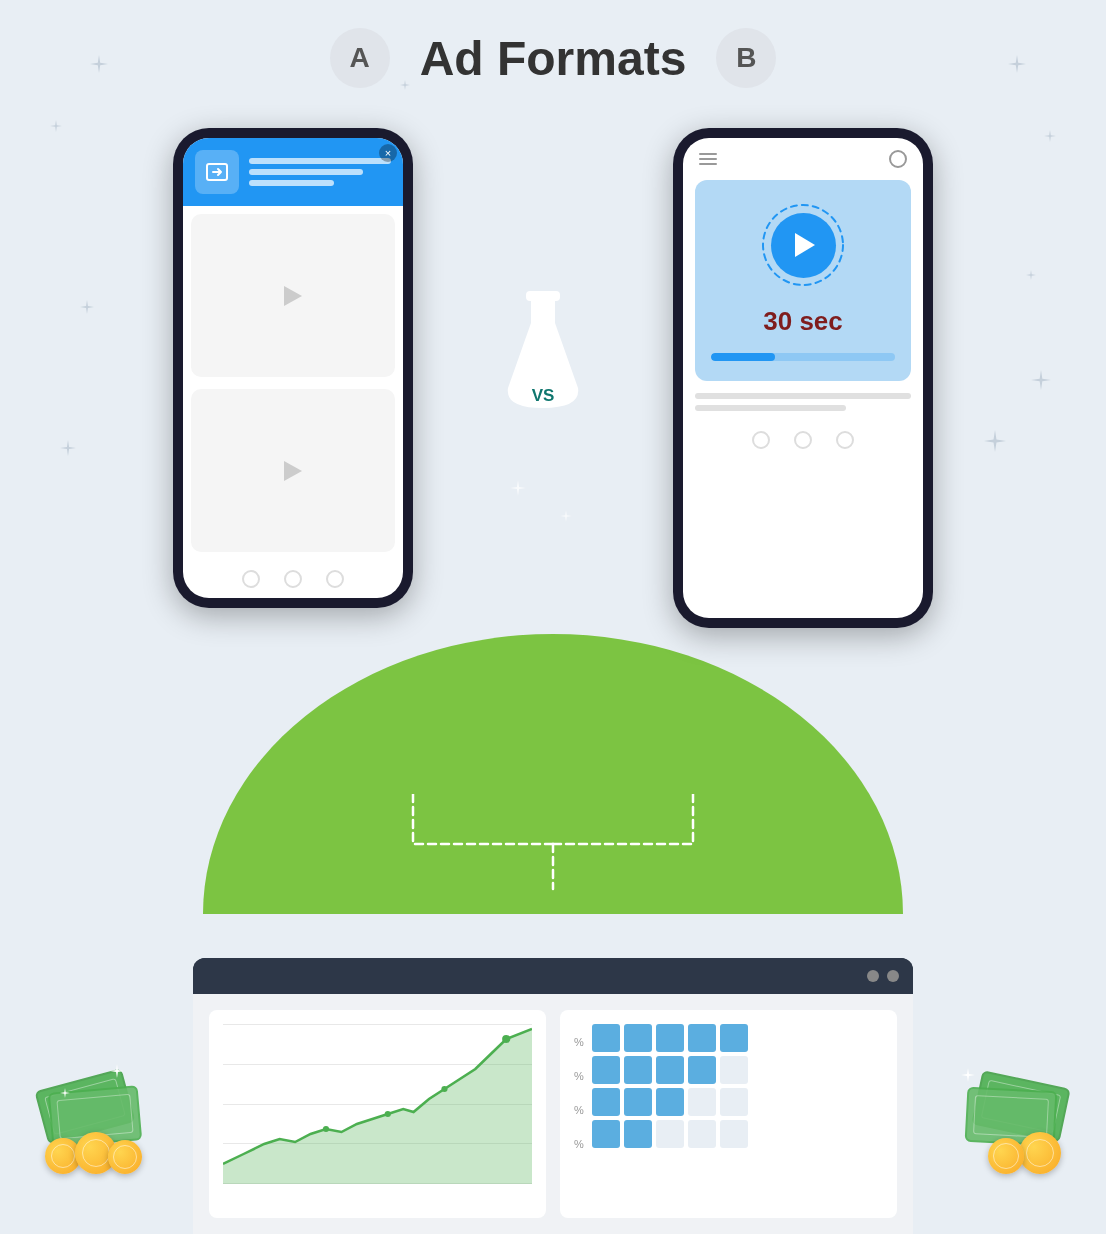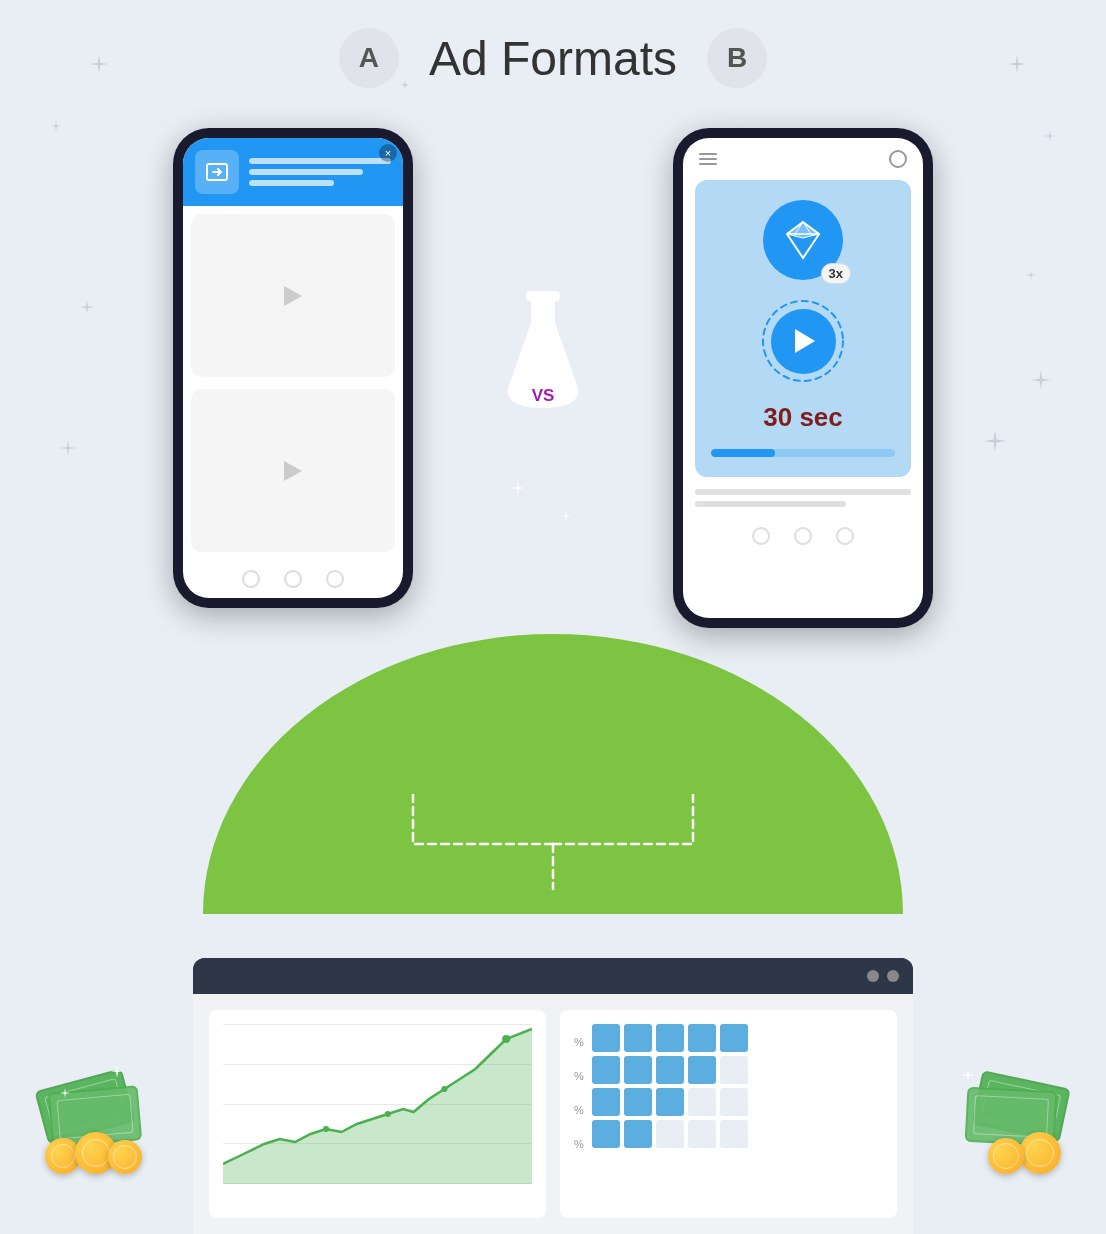--- a/index.html
+++ b/index.html
@@ -23,21 +23,21 @@
       z-index: 10;
     }
     .ab-badge {
       width: 60px; height: 60px;
       border-radius: 50%;
       background: #e0e4ea;
       display: flex; align-items: center; justify-content: center;
       font-size: 28px; font-weight: 700; color: #555;
     }
     .page-title {
-      font-size: 48px; font-weight: 400; color: #333;
+      font-size: 48px; font-weight: 700; color: #333;
     }
 
     
     .hill {
       position: absolute;
       bottom: 320px;
       left: 50%;
       transform: translateX(-50%);
       width: 700px;
       height: 280px;
@@ -370,50 +370,38 @@
   <div style="position:relative;display:flex;flex-direction:column;align-items:center;justify-content:center;z-index:10;margin-top:160px;">
     <div style="position:relative;">
       <svg width="100" height="130" viewBox="0 0 100 130">
 
         <rect x="38" y="5" width="24" height="35" rx="4" fill="white"></rect>
 
         <path d="M38 35 L15 100 Q12 120 50 120 Q88 120 85 100 L62 35 Z" fill="white"></path>
 
         <rect x="33" y="3" width="34" height="10" rx="4" fill="white"></rect>
       </svg>
-      <div style="position:absolute;bottom:16px;left:50%;transform:translateX(-50%);font-size:17px;font-weight:800;color:#a21caf;white-space:nowrap;">VS</div>
+      <div style="position:absolute;bottom:16px;left:50%;transform:translateX(-50%);font-size:17px;font-weight:800;color:#0f766e;white-space:nowrap;">VS</div>
     </div>
   </div>
 
   <div class="phone phone-b">
     <div class="phone-b-screen phone-screen">
 
       <div class="phone-b-header">
         <div class="hamburger-lines">
           <div class="ham-line"></div>
           <div class="ham-line"></div>
           <div class="ham-line"></div>
         </div>
         <div class="circle-btn"></div>
       </div>
 
       <div class="rewarded-content">
 
-        <div class="diamond-container">
-          <div class="diamond-circle">
-            <svg class="diamond-svg" viewBox="0 0 44 44">
-              <polygon points="22,4 38,16 22,40 6,16" fill="none" stroke="white" stroke-width="2"></polygon>
-              <polygon points="22,4 38,16 22,20 6,16" fill="rgba(255,255,255,0.4)" stroke="white" stroke-width="1"></polygon>
-              <line x1="6" y1="16" x2="38" y2="16" stroke="white" stroke-width="1.5"></line>
-              <line x1="14" y1="16" x2="22" y2="4" stroke="white" stroke-width="1"></line>
-              <line x1="30" y1="16" x2="22" y2="4" stroke="white" stroke-width="1"></line>
-            </svg>
-          </div>
-          <div class="multiplier-badge">3x</div>
-        </div>
 
         <div style="position:relative;width:90px;height:90px;display:flex;align-items:center;justify-content:center;">
           <svg style="position:absolute;top:0;left:0;" width="90" height="90" viewBox="0 0 90 90">
             <circle cx="45" cy="45" r="40" fill="none" stroke="#2196f3" stroke-width="2" stroke-dasharray="6 5" stroke-linecap="round"></circle>
           </svg>
           <div style="width:65px;height:65px;border-radius:50%;background:#2196f3;display:flex;align-items:center;justify-content:center;">
             <div style="width:0;height:0;border-style:solid;border-width:12px 0 12px 20px;border-color:transparent transparent transparent white;margin-left:4px;"></div>
           </div>
         </div>
 

